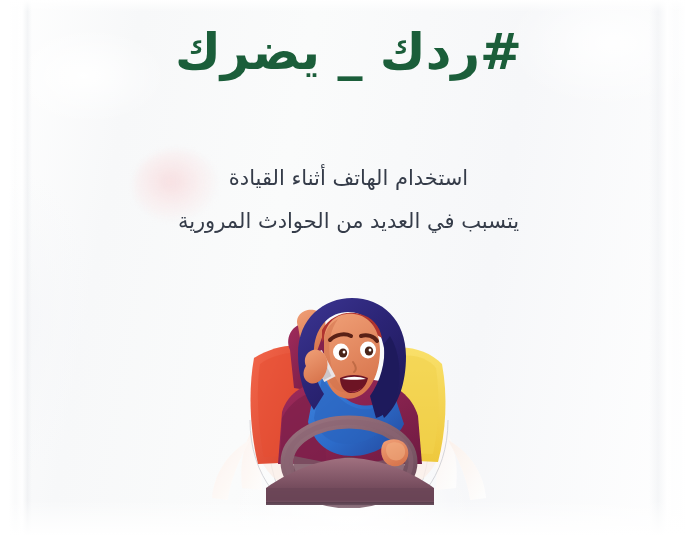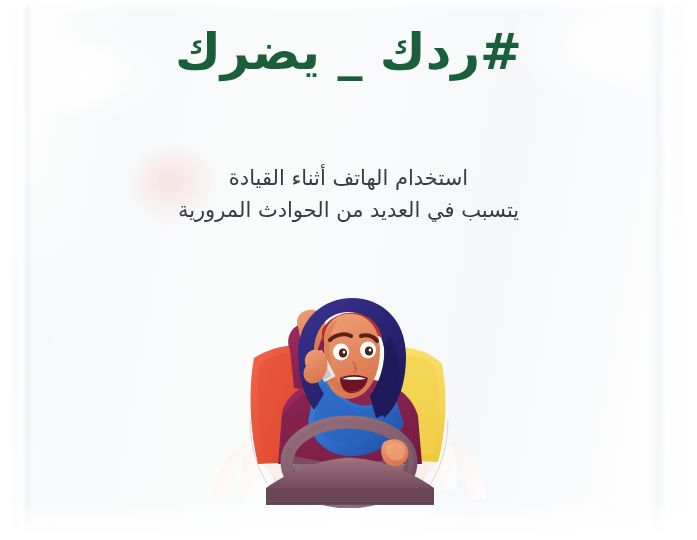--- a/index.html
+++ b/index.html
@@ -103,21 +103,21 @@
     direction: rtl;
   }
   .body-line {
     font-family: "DejaVu Sans", "Liberation Sans", sans-serif;
     font-size: 21px;
     font-weight: 400;
     color: #353c49;
     line-height: 1.42;
     white-space: nowrap;
   }
-  .body-line + .body-line { margin-top: 2px; }
+  .body-line + .body-line { margin-top: 13px; }
 
   
   .illustration {
     position: absolute;
     left: 198px;
     top: 292px;
     width: 302px;
     height: 216px;
   }
   .illustration svg { display: block; width: 100%; height: 100%; }

